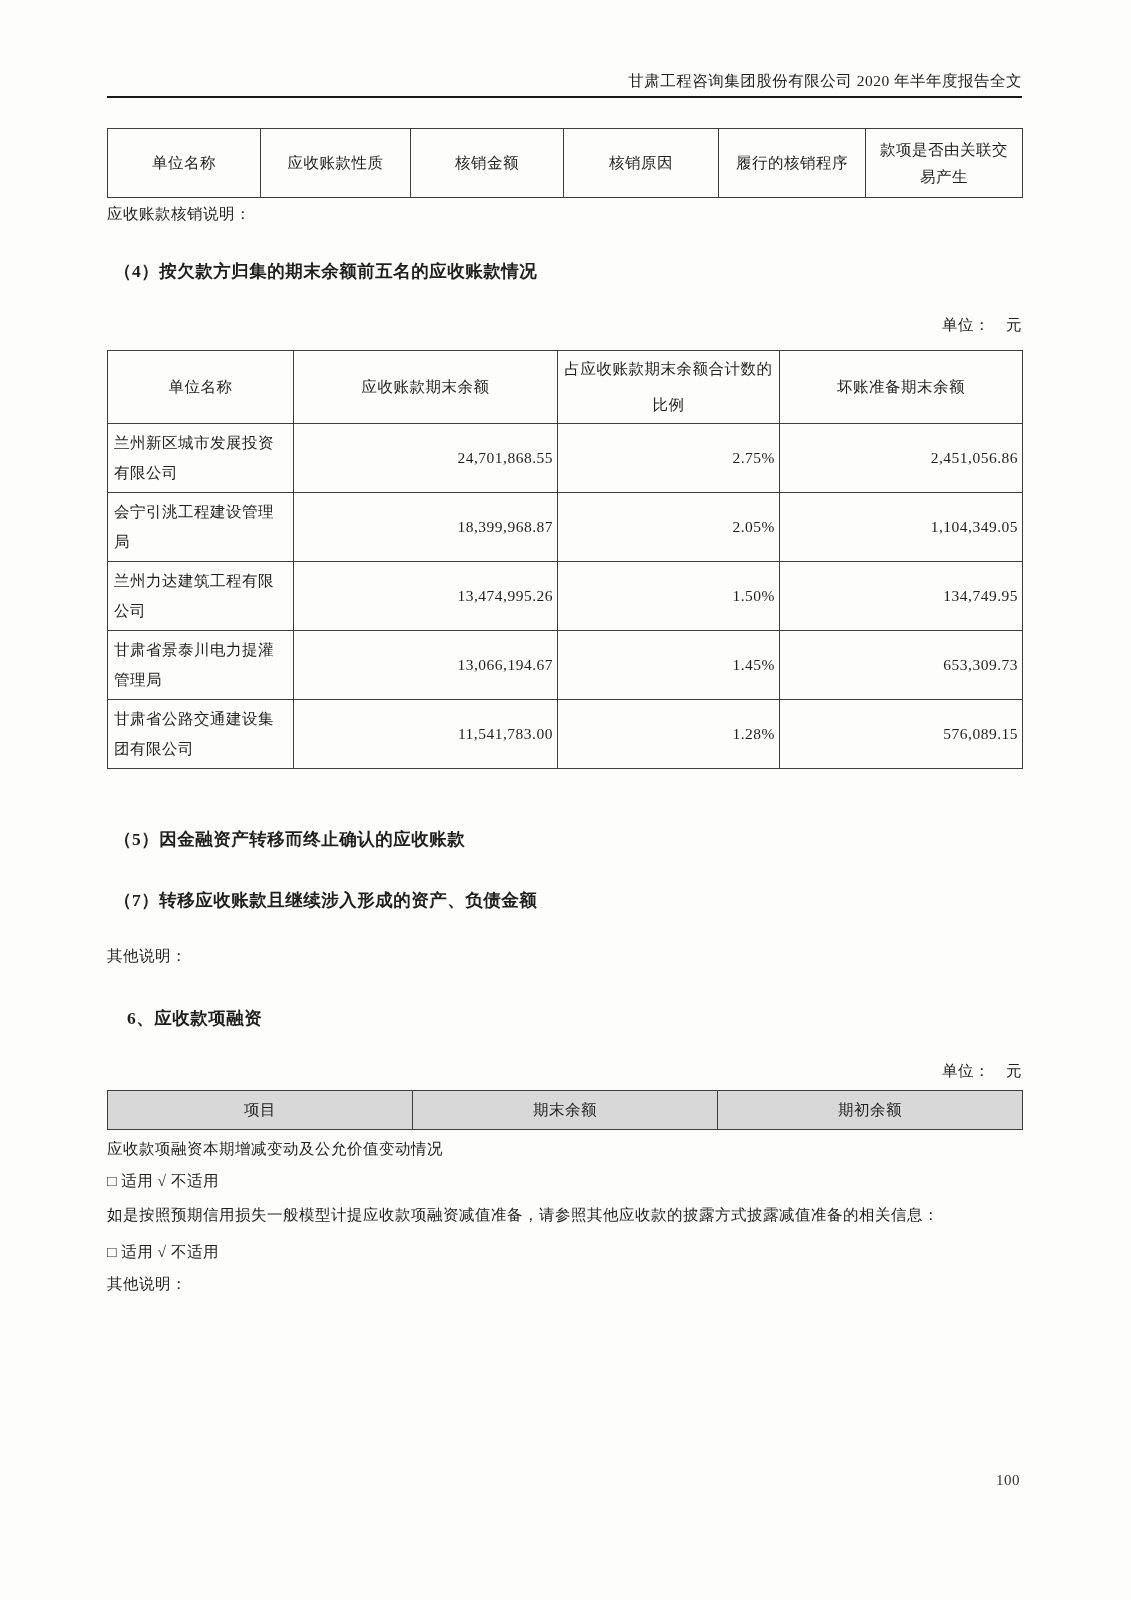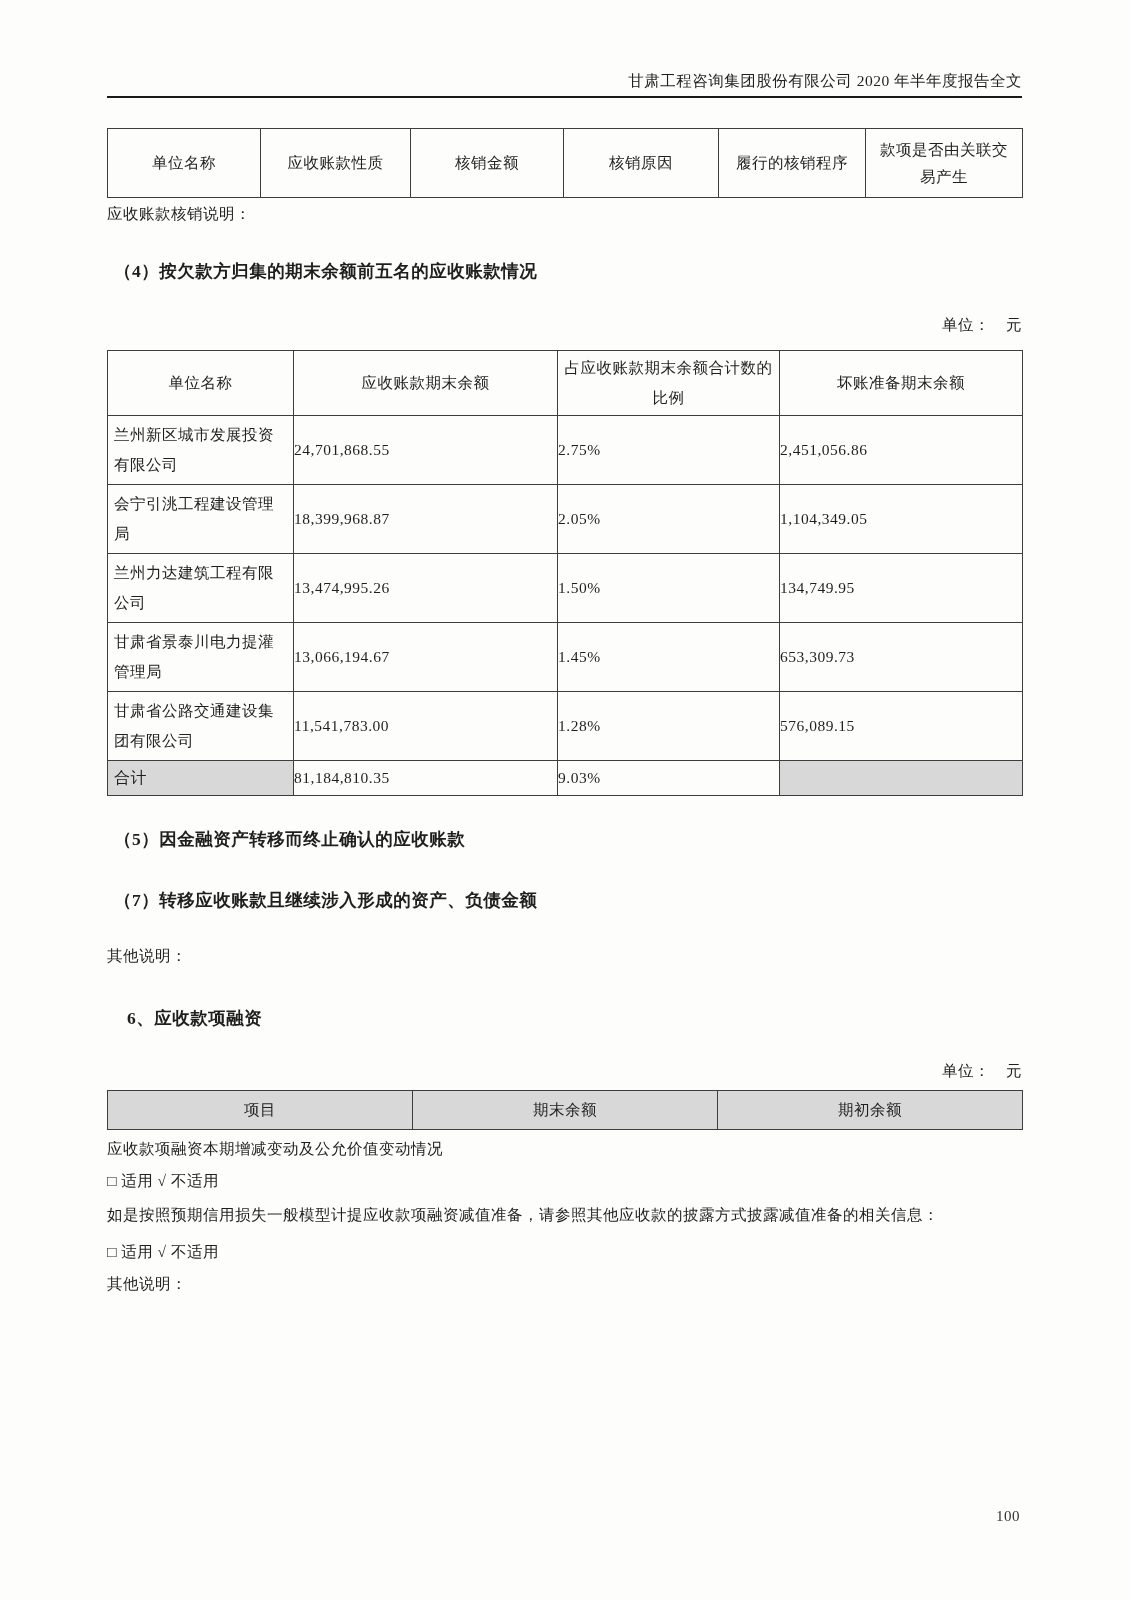--- a/index.html
+++ b/index.html
@@ -27,44 +27,44 @@
 
   .note { font-size:15.5px; }
   .note1 { left:107px; top:204px;text-align:center; }
   .heading { font-size:17.5px; font-weight:bold; }
   .h4 { left:114px; top:259px; }
   .unit { font-size:15.5px; white-space:pre; }
   .unit1 { right:109px; top:315px; }
 
   .t2 { left:107px; top:350px; width:915px; }
   .t2 th.head { height:64px; }
-  .t2 .ratio-hdr-inner { display:inline-block; width:212px; line-height:30px; vertical-align:middle; }
+  .t2 .ratio-hdr-inner { display:inline-block; width:212px; line-height:36px; vertical-align:middle; }
   .t2 td.name { padding-left:6px; height:68px; }
   .t2 .name-inner { display:inline-block; width:163px; line-height:30px; vertical-align:middle; }
-  .t2 td.num { text-align:left; padding-right:11px; }
+  .t2 td.num { text-align:right; padding-right:4px; }
   .t2 tr.total td { height:34px; }
   .t2 tr.total td.name { font-size:16px; }
   .gray { background:#d8d8d8; }
 
   .h5 { left:114px; top:827px; }
   .h6 { left:114px; top:888px; }
   .note2 { left:107px; top:946px; }
   .h6main { left:107px; top:1006px;margin-left:20px; }
   .unit2 { right:109px; top:1061px; }
 
   .t3 { left:107px; top:1090px; width:915px; }
   .t3 th { height:38px; }
 
   .l1 { left:107px; top:1139px; }
   .a1 { left:107px; top:1171px; }
   .l2 { left:107px; top:1205px; }
   .a2 { left:107px; top:1242px; }
   .note3 { left:107px; top:1274px; }
 
-  .pagenum { right:111px; top:1508px; font-size:15px; color:#333; }
+  .pagenum { right:111px; top:1472px; font-size:15px; color:#333; }
 </style>
 </head>
 <body>
 
 <div class="page">
 
   <div class="abs header-title">甘肃工程咨询集团股份有限公司 2020 年半年度报告全文</div>
   <div class="abs header-rule"></div>
 
   <table class="abs t1">
@@ -130,26 +130,20 @@
       <td class="num">13,066,194.67</td>
       <td class="num">1.45%</td>
       <td class="num">653,309.73</td>
     </tr>
     <tr>
       <td class="name"><span class="name-inner">甘肃省公路交通建设集团有限公司</span></td>
       <td class="num">11,541,783.00</td>
       <td class="num">1.28%</td>
       <td class="num">576,089.15</td>
     </tr>
-    <tr class="total">
-      <td class="name gray">合计</td>
-      <td class="num">81,184,810.35</td>
-      <td class="num">9.03%</td>
-      <td class="num gray"></td>
-    </tr>
   </tbody>
     </table>
 
   <div class="abs heading h5">（5）因金融资产转移而终止确认的应收账款</div>
   <div class="abs heading h6">（7）转移应收账款且继续涉入形成的资产、负债金额</div>
   <div class="abs note note2">其他说明：</div>
 
   <div class="abs heading h6main">6、应收款项融资</div>
   <div class="abs unit unit2">单位：　元</div>
 

